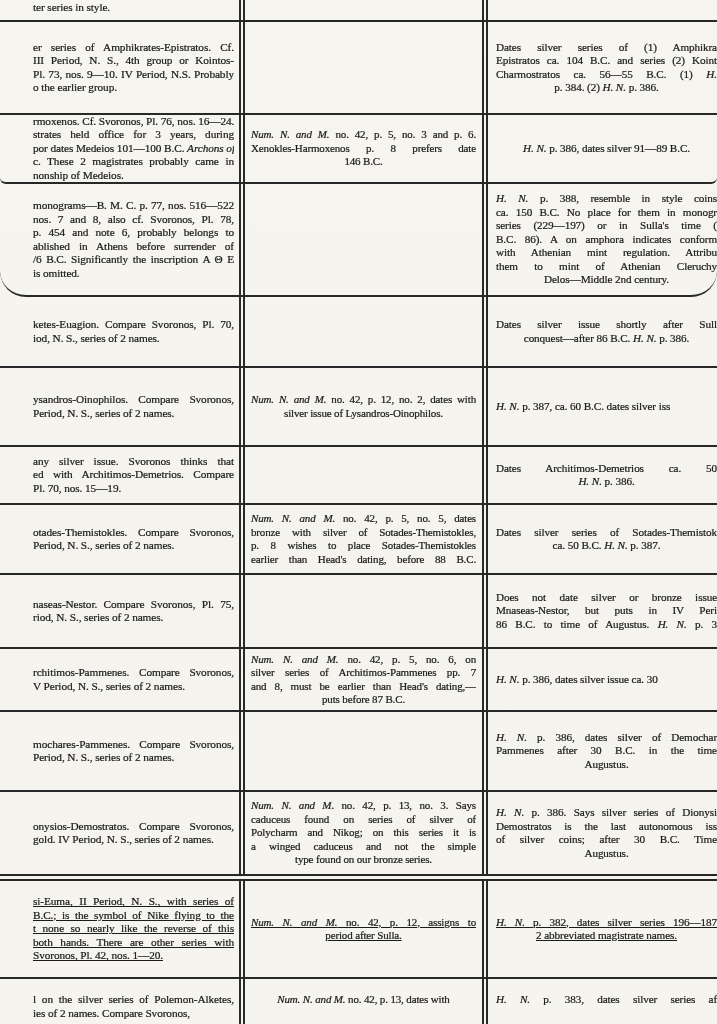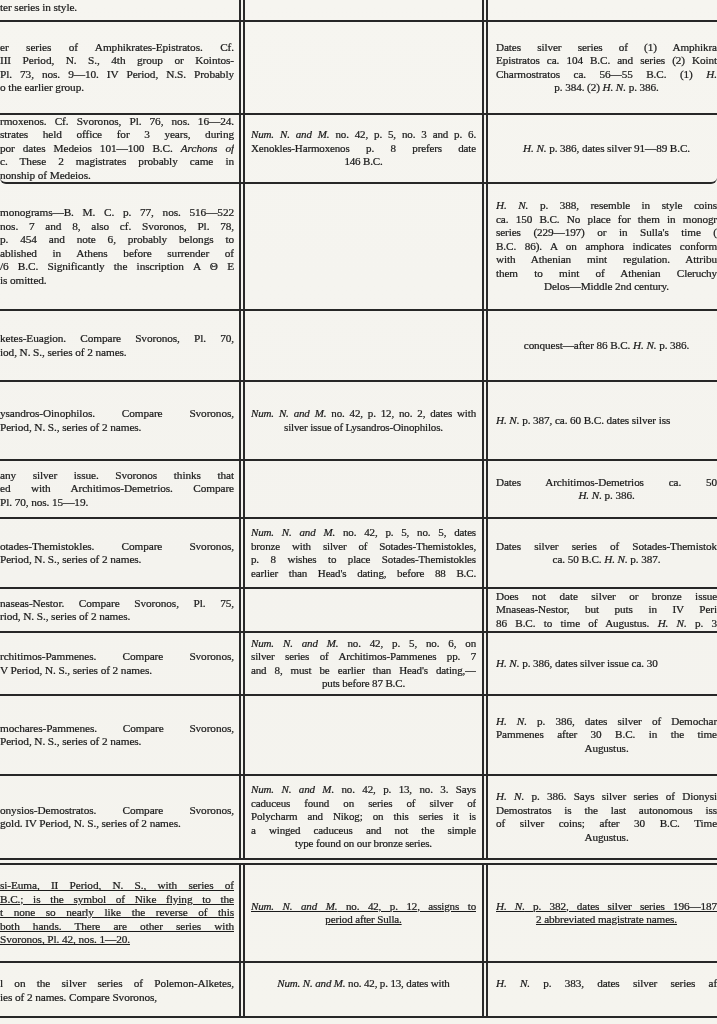--- a/index.html
+++ b/index.html
@@ -21,21 +21,21 @@
     border-bottom: 2px solid #272727;
     width: 717px;
   }
   .row.double-after { border-bottom: 7px double #272727; }
   .cell {
     overflow: hidden;
     display: flex;
     flex-direction: column;
     justify-content: center;
   }
-  .c1 { padding: 0 5px 0 0; font-size: 11.3px; letter-spacing: -0.1px; }
+  .c1 { padding: 0 5px 0 0; font-size: 11.3px; letter-spacing: -0.1px; margin-left: 33px; }
   .c2 {
     border-left: 6px double #2a2a2a;
     border-right: 6px double #2a2a2a;
     padding: 0 6px;
     font-size: 11px; letter-spacing: -0.15px;
   }
   .c3 { padding-left: 8px; font-size: 11.2px; letter-spacing: -0.1px; }
   .line {
     line-height: 13.5px;
     white-space: nowrap;
@@ -88,21 +88,21 @@
     <div class="cell c2">
           <div class="line al-justify"><i>Num. N. and M.</i> no. 42, p. 5, no. 3 and p. 6.</div>
           <div class="line al-justify">Xenokles-Harmoxenos p. 8 prefers date</div>
           <div class="line al-center">146 B.C.</div>
         </div>
     <div class="cell c3">
           <div class="line al-center"><i>H. N.</i> p. 386, dates silver 91—89 B.C.</div>
         </div>
   </div>
 
-  <div class="row" style="height: 127px;">
+  <div class="row" style="height: 113px; border-radius: 26px;">
     <div class="cell c1">
           <div class="line al-justify">monograms—B. M. C. p. 77, nos. 516—522</div>
           <div class="line al-justify">nos. 7 and 8, also cf. Svoronos, Pl. 78,</div>
           <div class="line al-justify">p. 454 and note 6, probably belongs to</div>
           <div class="line al-justify">ablished in Athens before surrender of</div>
           <div class="line al-justify">/6 B.C. Significantly the inscription Α Θ Ε</div>
           <div class="line al-left">is omitted.</div>
         </div>
     <div class="cell c2"></div>
     <div class="cell c3">
@@ -116,20 +116,21 @@
         </div>
   </div>
 
   <div class="row" style="height: 71px;">
     <div class="cell c1">
           <div class="line al-justify">ketes-Euagion. Compare Svoronos, Pl. 70,</div>
           <div class="line al-left">iod, N. S., series of 2 names.</div>
         </div>
     <div class="cell c2"></div>
     <div class="cell c3">
+          <div class="line al-justify">Dates silver issue shortly after Sull</div>
           <div class="line al-center">conquest—after 86 B.C. <i>H. N.</i> p. 386.</div>
         </div>
   </div>
 
   <div class="row" style="height: 79px;">
     <div class="cell c1">
           <div class="line al-justify">ysandros-Oinophilos. Compare Svoronos,</div>
           <div class="line al-left">Period, N. S., series of 2 names.</div>
         </div>
     <div class="cell c2">
@@ -164,21 +165,21 @@
           <div class="line al-justify">bronze with silver of Sotades-Themistokles,</div>
           <div class="line al-justify">p. 8 wishes to place Sotades-Themistokles</div>
           <div class="line al-justify">earlier than Head's dating, before 88 B.C.</div>
         </div>
     <div class="cell c3">
           <div class="line al-justify">Dates silver series of Sotades-Themistok</div>
           <div class="line al-center">ca. 50 B.C. <i>H. N.</i> p. 387.</div>
         </div>
   </div>
 
-  <div class="row" style="height: 44px;">
+  <div class="row" style="height: 74px;">
     <div class="cell c1">
           <div class="line al-justify">naseas-Nestor. Compare Svoronos, Pl. 75,</div>
           <div class="line al-left">riod, N. S., series of 2 names.</div>
         </div>
     <div class="cell c2"></div>
     <div class="cell c3">
           <div class="line al-justify">Does not date silver or bronze issue</div>
           <div class="line al-justify">Mnaseas-Nestor, but puts in IV Peri</div>
           <div class="line al-justify">86 B.C. to time of Augustus. <i>H. N.</i> p. 3</div>
         </div>

